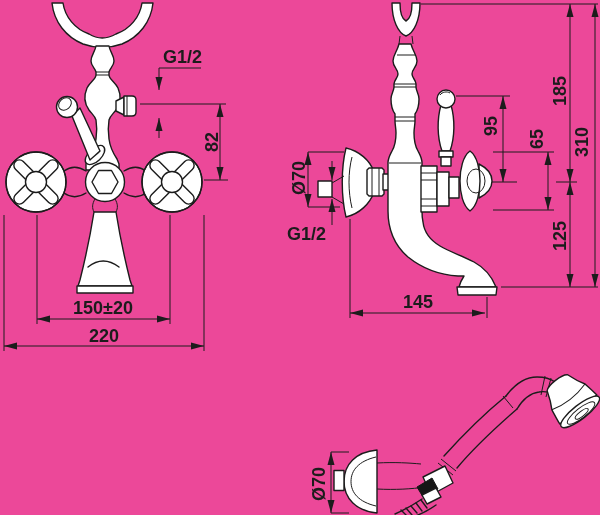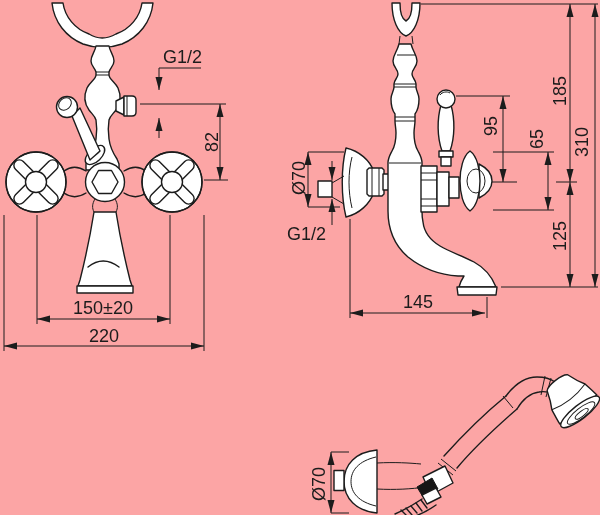--- a/index.html
+++ b/index.html
@@ -1,16 +1,16 @@
 <!DOCTYPE html>
 <html><head>
 <meta charset="utf-8">
 <style>
   html,body{margin:0;padding:0;background:#ffffff;}
-  .wrap{width:600px;height:515px;background:#fca5a5;position:relative;overflow:hidden;}
+  .wrap{width:600px;height:515px;background:#ec4899;position:relative;overflow:hidden;font-weight:bold;}
   svg{display:block;}
   .ol{fill:none;stroke:#1c1c1c;stroke-width:1.4;stroke-linecap:round;stroke-linejoin:round;}
   .wf{fill:#ffffff;stroke:#1c1c1c;stroke-width:1.4;stroke-linejoin:round;}
   .dk{fill:#161616;stroke:#161616;stroke-width:1;}
   .dm{fill:none;stroke:#1c1c1c;stroke-width:1;}
   .tx{font-family:"Liberation Sans","DejaVu Sans",sans-serif;font-size:18px;fill:#1c1c1c;}
 </style>
 </head>
 <body>
 

